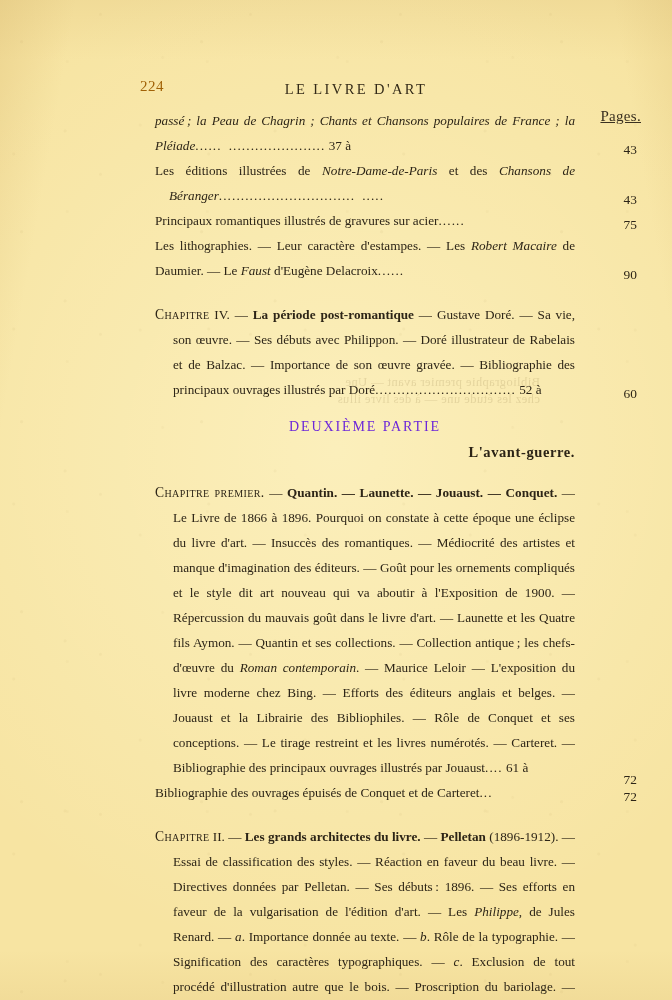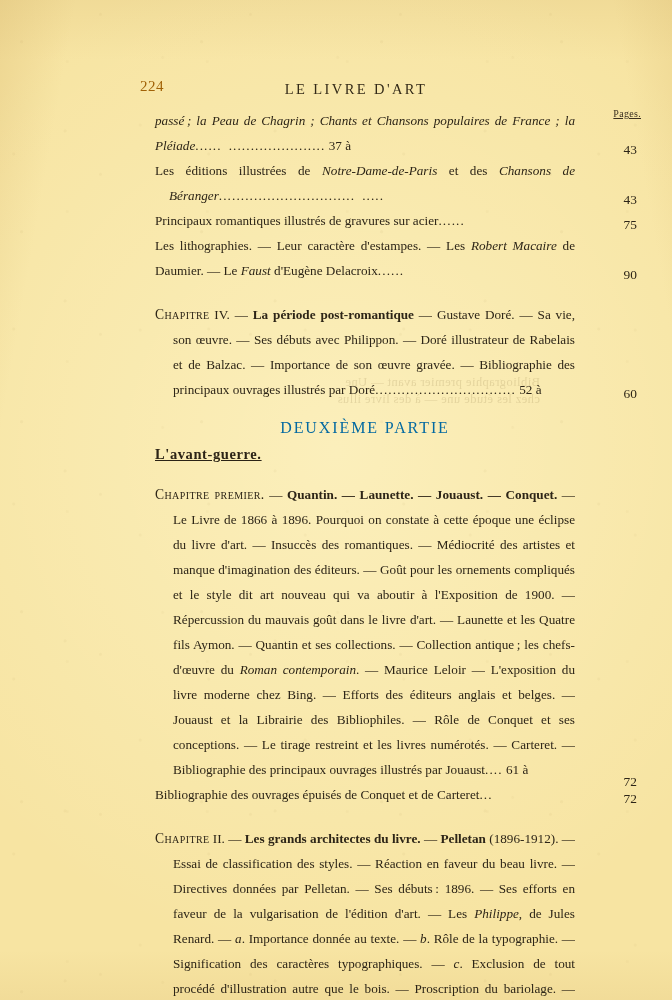--- a/index.html
+++ b/index.html
@@ -51,21 +51,21 @@
     color:#332a18;
     padding-left:40px;
   }
 
   
   .col{
     position:absolute;left:155px;top:108px;width:420px;
   }
   .pageslabel{
     position:absolute;right:-66px;top:0;
-    font-size:10px;color:#3a3020;letter-spacing:.3px;text-decoration:underline;
+    font-size:15px;color:#3a3020;letter-spacing:.3px;text-decoration:underline;
   }
 
   .block{position:relative;margin-bottom:0;}
   .entry{
     font-size:13.2px;
     line-height:25px;
     text-align:justify;
     text-justify:inter-word;
     color:#2d2517;
     padding-left:18px;
@@ -85,26 +85,26 @@
 
   
   .pn{
     position:absolute;right:-62px;
     width:46px;text-align:right;
     font-size:13.4px;color:#2d2517;
   }
 
   
   .parttitle{
-    text-align:center;font-size:16px;letter-spacing:1.9px;
-    color:#0369a1;margin-top:17px;
+    text-align:center;font-size:14px;letter-spacing:1.9px;
+    color:#6d28d9;margin-top:17px;
   }
   .partsub{
-    text-align:left;font-size:14.5px;font-weight:bold;
-    letter-spacing:.6px;color:#2b2316;margin-top:9px;text-decoration:underline;
+    text-align:right;font-size:14.5px;font-weight:bold;
+    letter-spacing:.6px;color:#2b2316;margin-top:9px;
   }
   .spacer-md{height:19px;}
 
   
   .ghost{
     position:absolute;left:150px;top:374px;width:390px;
     font-size:12.6px;line-height:17px;
     color:rgba(120,96,44,.16);
     transform:scaleX(-1);
     letter-spacing:.4px;

